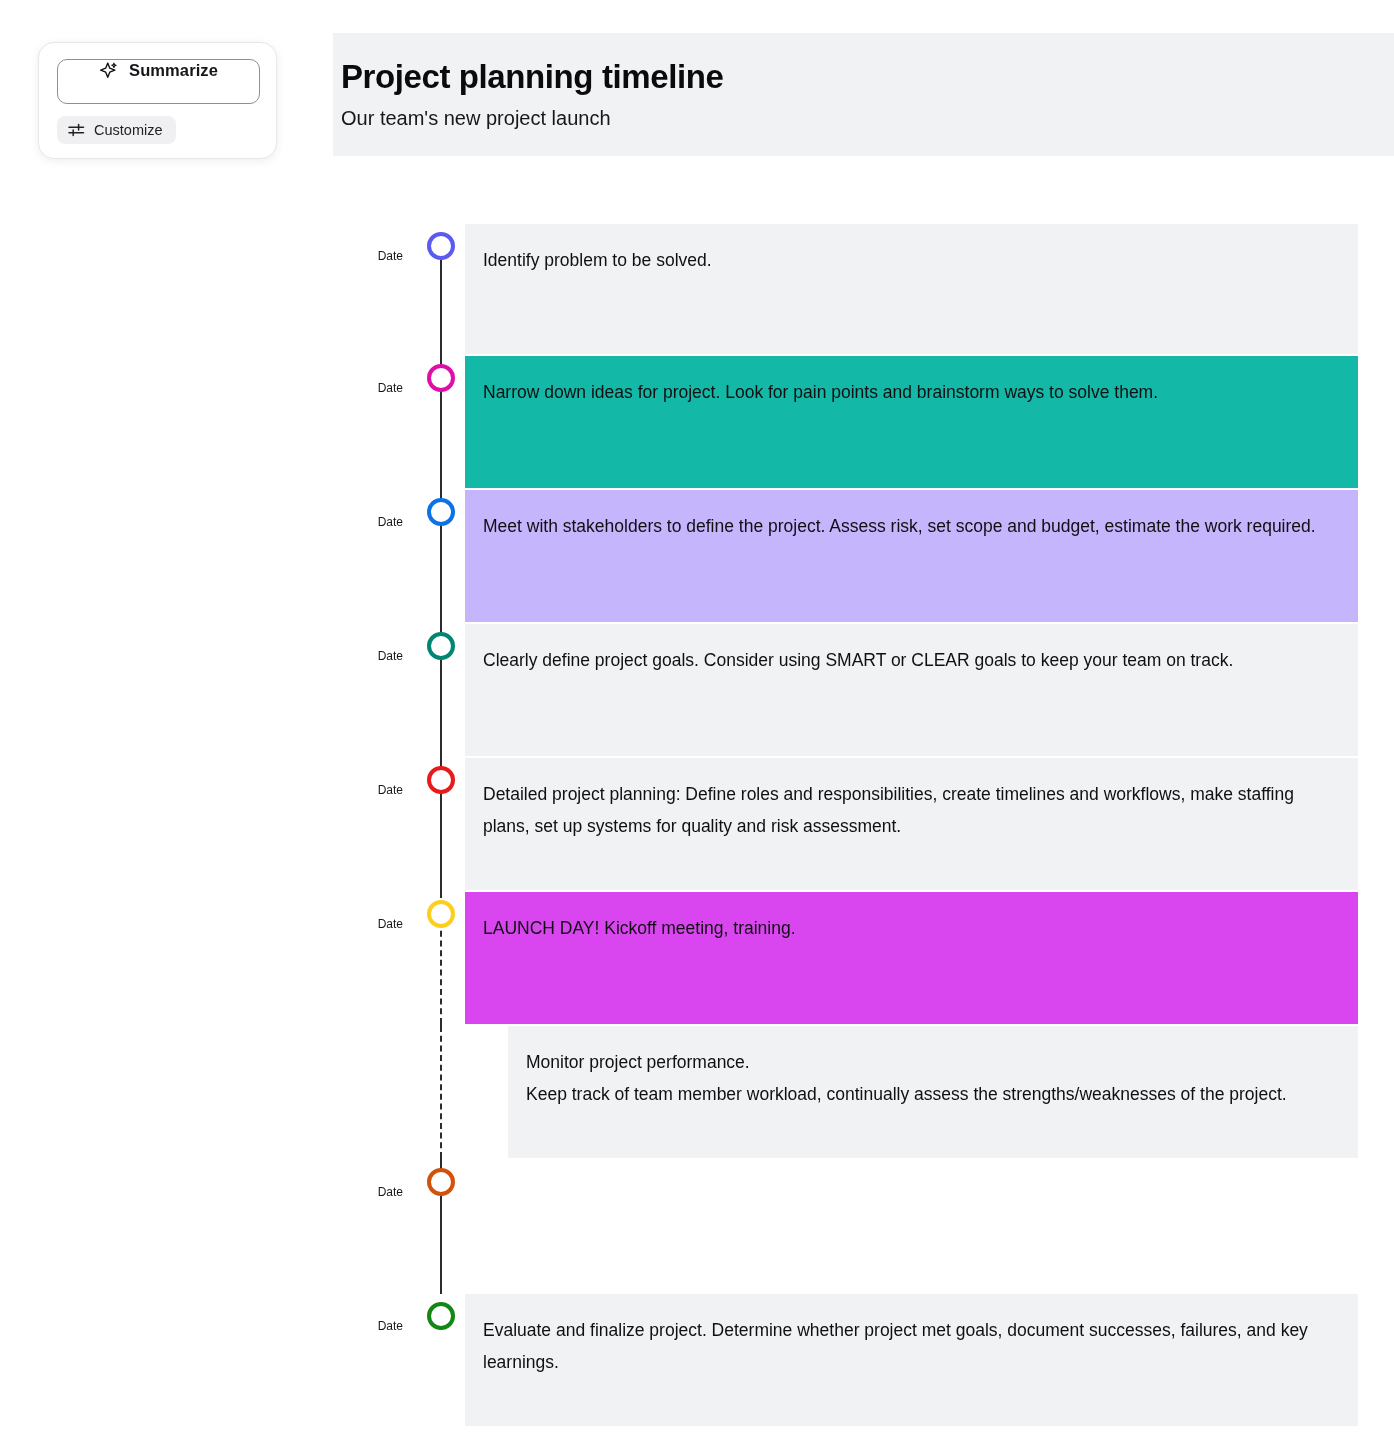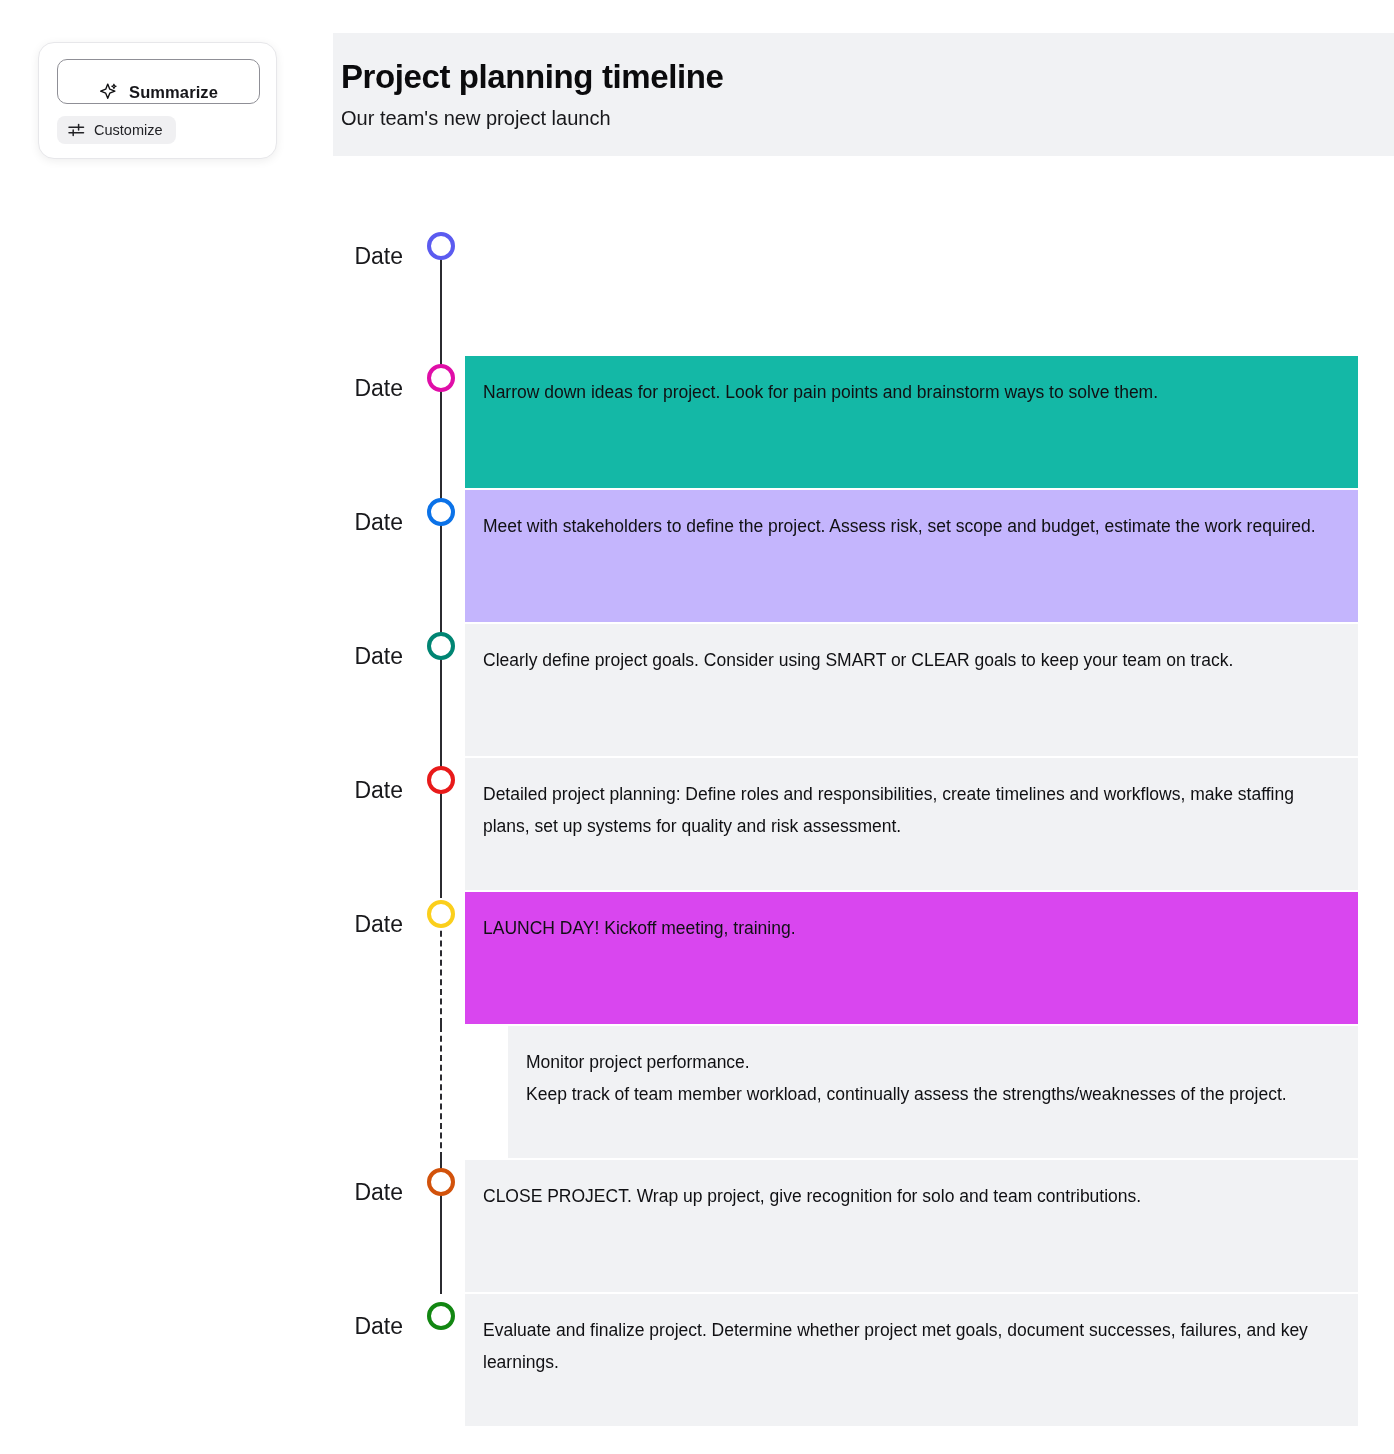--- a/index.html
+++ b/index.html
@@ -24,21 +24,21 @@
     top: 42px;
     width: 239px;
     background: #ffffff;
     border: 1px solid #e7e7ea;
     border-radius: 16px;
     box-shadow: 0 2px 10px rgba(0,0,0,0.07);
     padding: 16px 18px 14px 18px;
   }
   #summarize-button {
     display: flex;
-    align-items: flex-end;
+    align-items: flex-start;
     justify-content: center;
     gap: 10px;
     width: 203px;
     height: 45px;
     background: #ffffff;
     border: 1px solid #8f8f96;
     border-radius: 10px;
     cursor: pointer;
     font-size: 16.5px;
     font-weight: bold;
@@ -100,21 +100,21 @@
     display: flex;
     align-items: flex-start;
     width: 100%;
   }
   .row-date {
     width: 84px;
     flex: 0 0 84px;
     text-align: right;
     padding-right: 14px;
     padding-top: 22px;
-    font-size: 23px;
+    font-size: 12px;
     line-height: 20px;
     color: #18181b;
   }
   .row-rail {
     position: relative;
     width: 48px;
     flex: 0 0 48px;
     align-self: stretch;
   }
   
@@ -183,20 +183,21 @@
   <p id="doc-subtitle">Our team's new project launch</p>
 </div>
 
 <div id="timeline">
     <div class="timeline-row" style="min-height: 130px;">
       <div class="row-date">Date</div>
       <div class="row-rail">
         <div class="rail-line" style="border-left-color: rgb(43, 43, 48); top: 22px;"></div>
         <div class="rail-marker" style="border-color: rgb(91, 91, 240);"></div>
       </div>
+      <div class="row-card" style="background: rgb(241, 242, 244); min-height: 130px;">Identify problem to be solved.</div>
     </div>
     <div class="timeline-row" style="min-height: 2px; height: 2px;">
       <div class="row-date"></div>
       <div class="row-rail">
         <div class="rail-line" style="border-left-color: rgb(43, 43, 48);"></div>
       </div>
       <div class="row-card" style="background: transparent; min-height: 0px; padding: 0px;"></div>
     </div>
     <div class="timeline-row" style="min-height: 132px;">
       <div class="row-date">Date</div>
@@ -287,21 +288,20 @@
         <div class="rail-line dashed" style="border-left-color: rgb(43, 43, 48);"></div>
       </div>
       <div class="row-card" style="background: transparent; min-height: 0px; padding: 0px;"></div>
     </div>
     <div class="timeline-row" style="min-height: 132px;">
       <div class="row-date">Date</div>
       <div class="row-rail">
         <div class="rail-line" style="border-left-color: rgb(43, 43, 48);"></div>
         <div class="rail-marker" style="border-color: rgb(210, 82, 11);"></div>
       </div>
-      <div class="row-card" style="background: rgb(241, 242, 244); min-height: 132px;">CLOSE PROJECT. Wrap up project, give recognition for solo and team contributions.</div>
     </div>
     <div class="timeline-row" style="min-height: 2px; height: 2px;">
       <div class="row-date"></div>
       <div class="row-rail">
         <div class="rail-line" style="border-left-color: rgb(43, 43, 48);"></div>
       </div>
       <div class="row-card" style="background: transparent; min-height: 0px; padding: 0px;"></div>
     </div>
     <div class="timeline-row" style="min-height: 132px;">
       <div class="row-date">Date</div>

